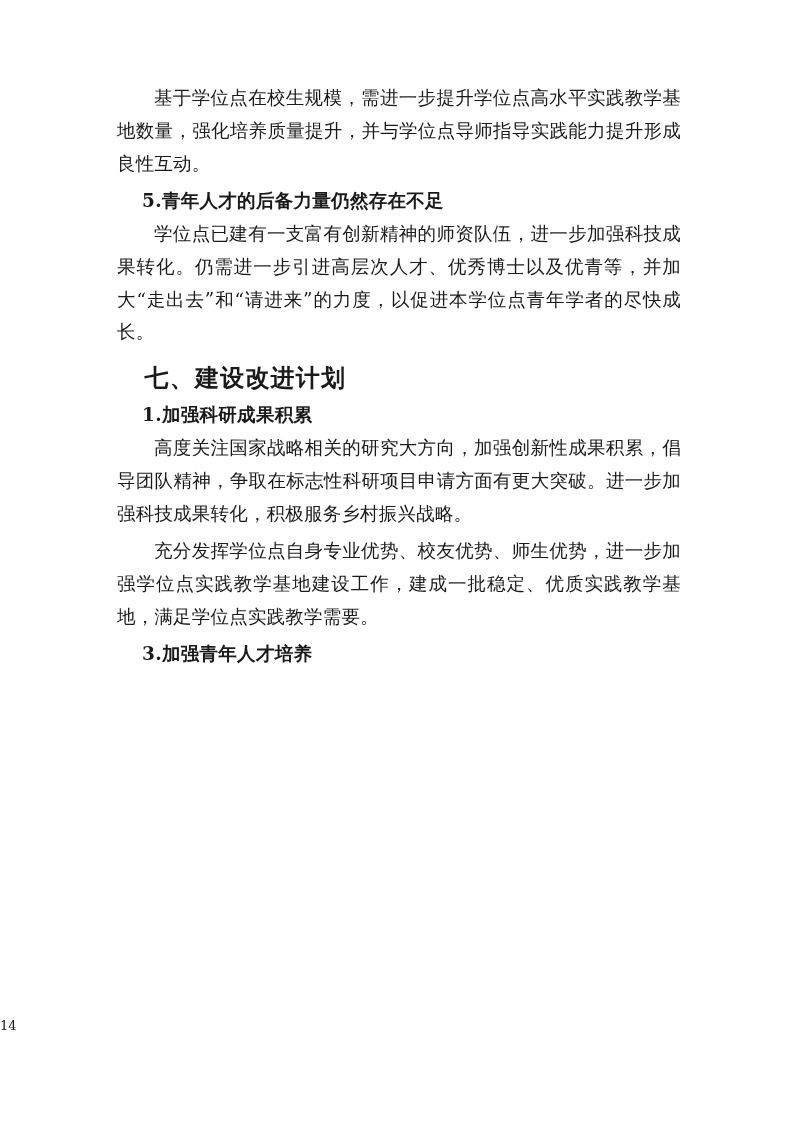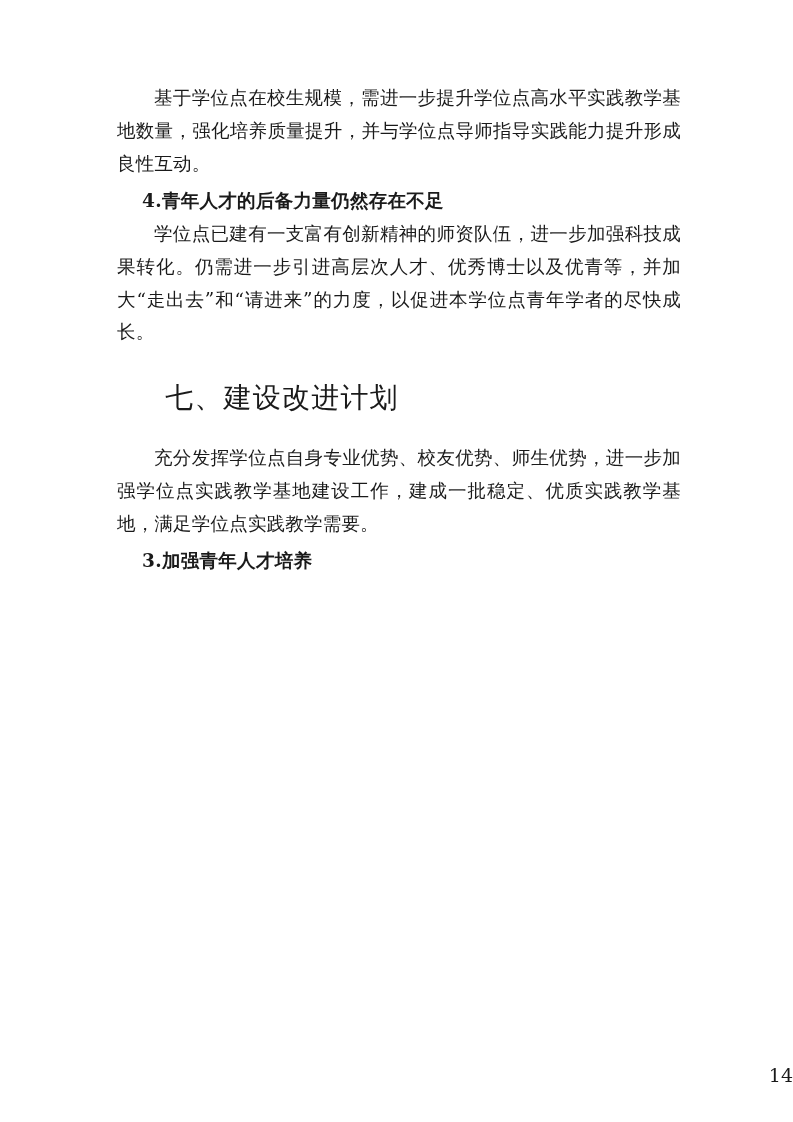--- a/index.html
+++ b/index.html
@@ -39,59 +39,61 @@
   }
   p.body {
     text-indent: 2em;
   }
   p.sub-head {
     font-weight: bold;
     text-indent: 1.35em;
     letter-spacing: 0.3px;
   }
   h2.section {
-    margin: 16px;
-    font-size: 28px;
-    font-weight: normal;
+    margin: 0;
+    font-size: 24px;
+    font-weight: bold;
     line-height: 1.75;
     text-indent: 1.15em;
     letter-spacing: 1.2px;
   }
   .gap-sm { height: 4px; }
   .gap-md { height: 8px; }
   .page-number {
     position: absolute;
-    top: 1064px;
+    top: 1018px;
     left: 0;
     width: 793px;
-    text-align: right;
-    font-size: 19px;
+    text-align: left;
+    font-size: 13px;
     font-family: "DejaVu Serif", "Liberation Serif", serif;
     color: #1a1a1a;
   }
 </style>
 </head>
 <body>
 
 <div class="page">
   <div class="content">
 
     <p class="body">基于学位点在校生规模，需进一步提升学位点高水平实践教学基地数量，强化培养质量提升，并与学位点导师指导实践能力提升形成良性互动。</p>
 
     <div class="gap-sm"></div>
 
-    <p class="sub-head">4.青年人才的后备力量仍然存在不足</p>
+    <p class="sub-head">5.青年人才的后备力量仍然存在不足</p>
 
     <p class="body">学位点已建有一支富有创新精神的师资队伍，进一步加强科技成果转化。仍需进一步引进高层次人才、优秀博士以及优青等，并加大“走出去”和“请进来”的力度，以促进本学位点青年学者的尽快成长。</p>
 
     <div class="gap-md"></div>
 
     <h2 class="section">七、建设改进计划</h2>
 
+    <p class="sub-head">1.加强科研成果积累</p>
 
+    <p class="body">高度关注国家战略相关的研究大方向，加强创新性成果积累，倡导团队精神，争取在标志性科研项目申请方面有更大突破。进一步加强科技成果转化，积极服务乡村振兴战略。</p>
 
     <div class="gap-sm"></div>
 
 
     <p class="body">充分发挥学位点自身专业优势、校友优势、师生优势，进一步加强学位点实践教学基地建设工作，建成一批稳定、优质实践教学基地，满足学位点实践教学需要。</p>
 
     <div class="gap-sm"></div>
 
     <p class="sub-head">3.加强青年人才培养</p>
 

